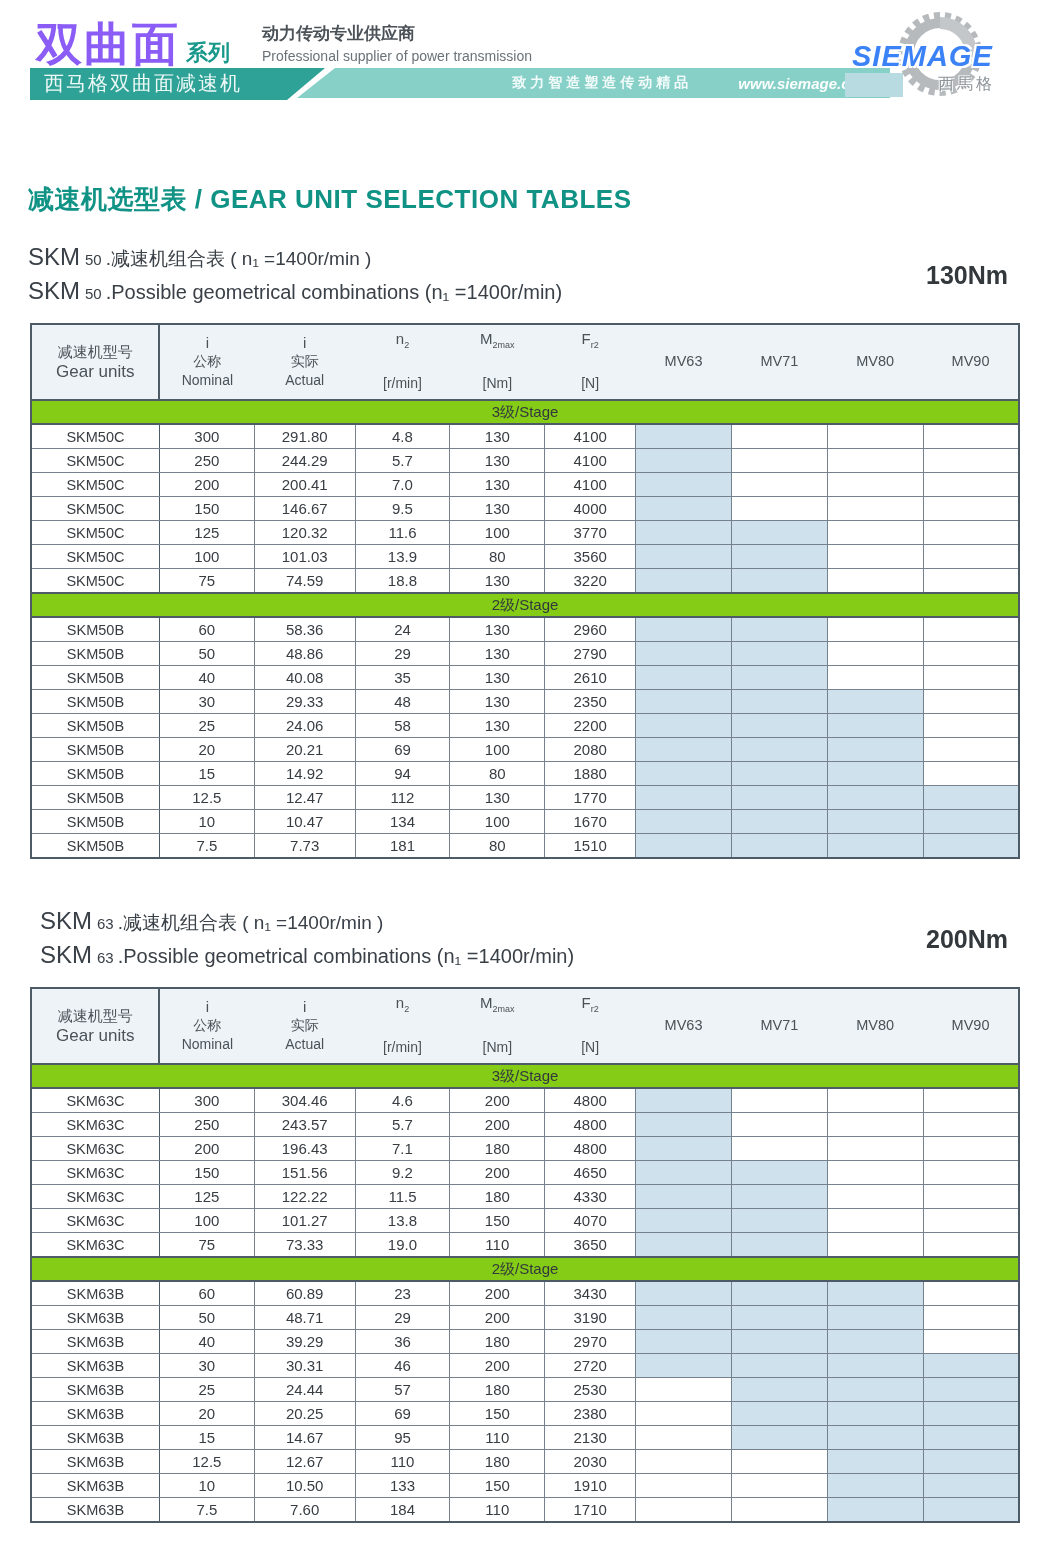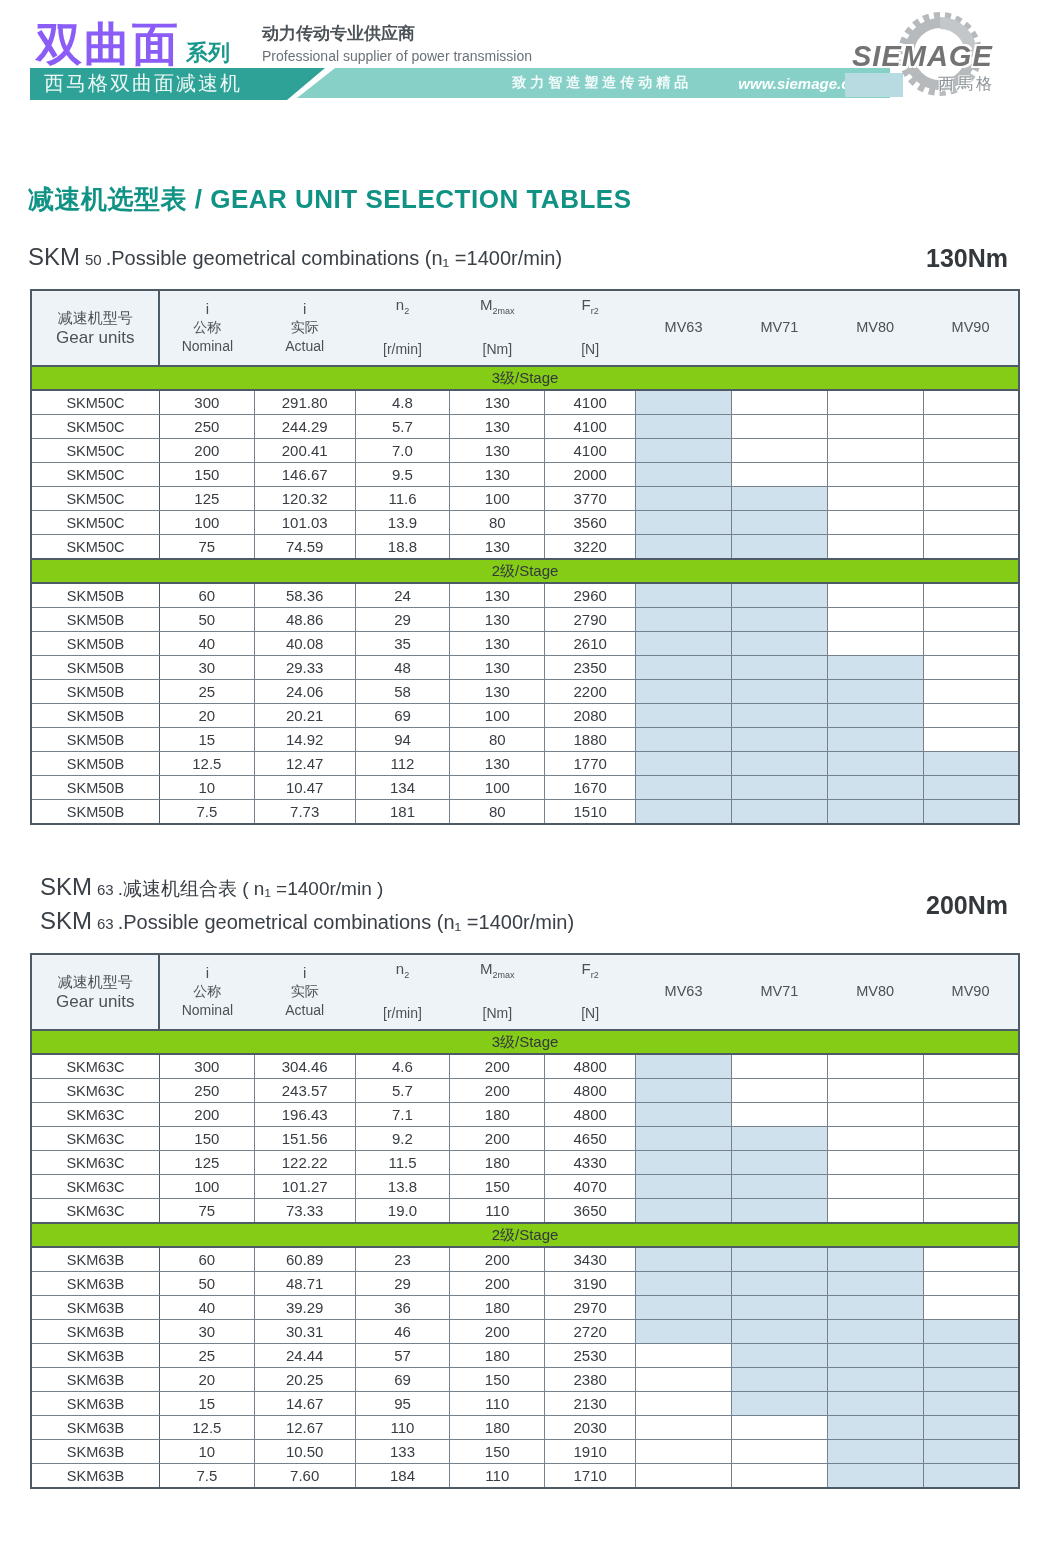--- a/index.html
+++ b/index.html
@@ -28,21 +28,21 @@
     display:flex;align-items:center;justify-content:flex-end;gap:46px;
     padding-right:18px;box-sizing:border-box;
   }
   .bar-slogan{font-size:14px;font-weight:700;color:#f2fbfa;letter-spacing:4px;}
   .bar-site{font-size:15px;font-weight:700;font-style:italic;color:#fdfefe;}
   .bar-accent{position:absolute;left:845px;top:73px;width:58px;height:24px;background:#b7dbe1;}
   .logo{position:absolute;right:8px;top:4px;width:186px;height:100px;}
   .logo svg{position:absolute;left:34px;top:0;}
   .logo-name{
     position:absolute;left:2px;top:36px;font-size:29px;font-weight:800;font-style:italic;
-    color:#737373;letter-spacing:1px;
+    color:#3b82f6;letter-spacing:1px;
     text-shadow:-2px -2px 0 #fff,2px -2px 0 #fff,-2px 2px 0 #fff,2px 2px 0 #fff;
     text-align:center;
   }
   .logo-cn{
     position:absolute;left:88px;top:70px;font-size:16px;color:#8d9499;letter-spacing:3px;
     text-shadow:-1px -1px 0 #fff,1px 1px 0 #fff;
   }
   
   .page-title{
     margin:74px 0 4px 28px;font-size:26px;font-weight:800;color:#109285;
@@ -116,20 +116,23 @@
       <path d="M56 19 A31 31 0 0 1 87 50" fill="none" stroke="#c3c7c9" stroke-width="12"></path>
     </svg>
     <div class="logo-name">SIEMAGE</div>
     <div class="logo-cn">西馬格</div>
   </div>
 </div>
 
 <div class="page-title">减速机选型表 / GEAR UNIT SELECTION TABLES</div>
 
 <div class="section-heading">
+  <div class="heading-line">
+    <span class="skm">SKM</span><span class="skm-size">50</span><span class="heading-cn">.减速机组合表 ( n₁ =1400r/min )</span>
+  </div>
   <div class="heading-line">
     <span class="skm">SKM</span><span class="skm-size">50</span><span class="heading-en">.Possible geometrical combinations (n₁ =1400r/min)</span>
   </div>
   <div class="torque">130Nm</div>
 </div>
 
 <table class="sel">
   <colgroup>
     <col style="width:13%">
       <col style="width:9.6%">
@@ -218,21 +221,21 @@
         <td class="c-mv"></td>
         <td class="c-mv"></td>
         <td class="c-mv"></td>
       </tr>
       <tr>
         <td class="c-model">SKM50C</td>
         <td class="c-nominal">150</td>
         <td class="c-actual">146.67</td>
         <td class="c-n2">9.5</td>
         <td class="c-m2max">130</td>
-        <td class="c-fr2">2000</td>
+        <td class="c-fr2">4000</td>
         <td class="c-mv shaded"></td>
         <td class="c-mv"></td>
         <td class="c-mv"></td>
         <td class="c-mv"></td>
       </tr>
       <tr>
         <td class="c-model">SKM50C</td>
         <td class="c-nominal">125</td>
         <td class="c-actual">120.32</td>
         <td class="c-n2">11.6</td>

